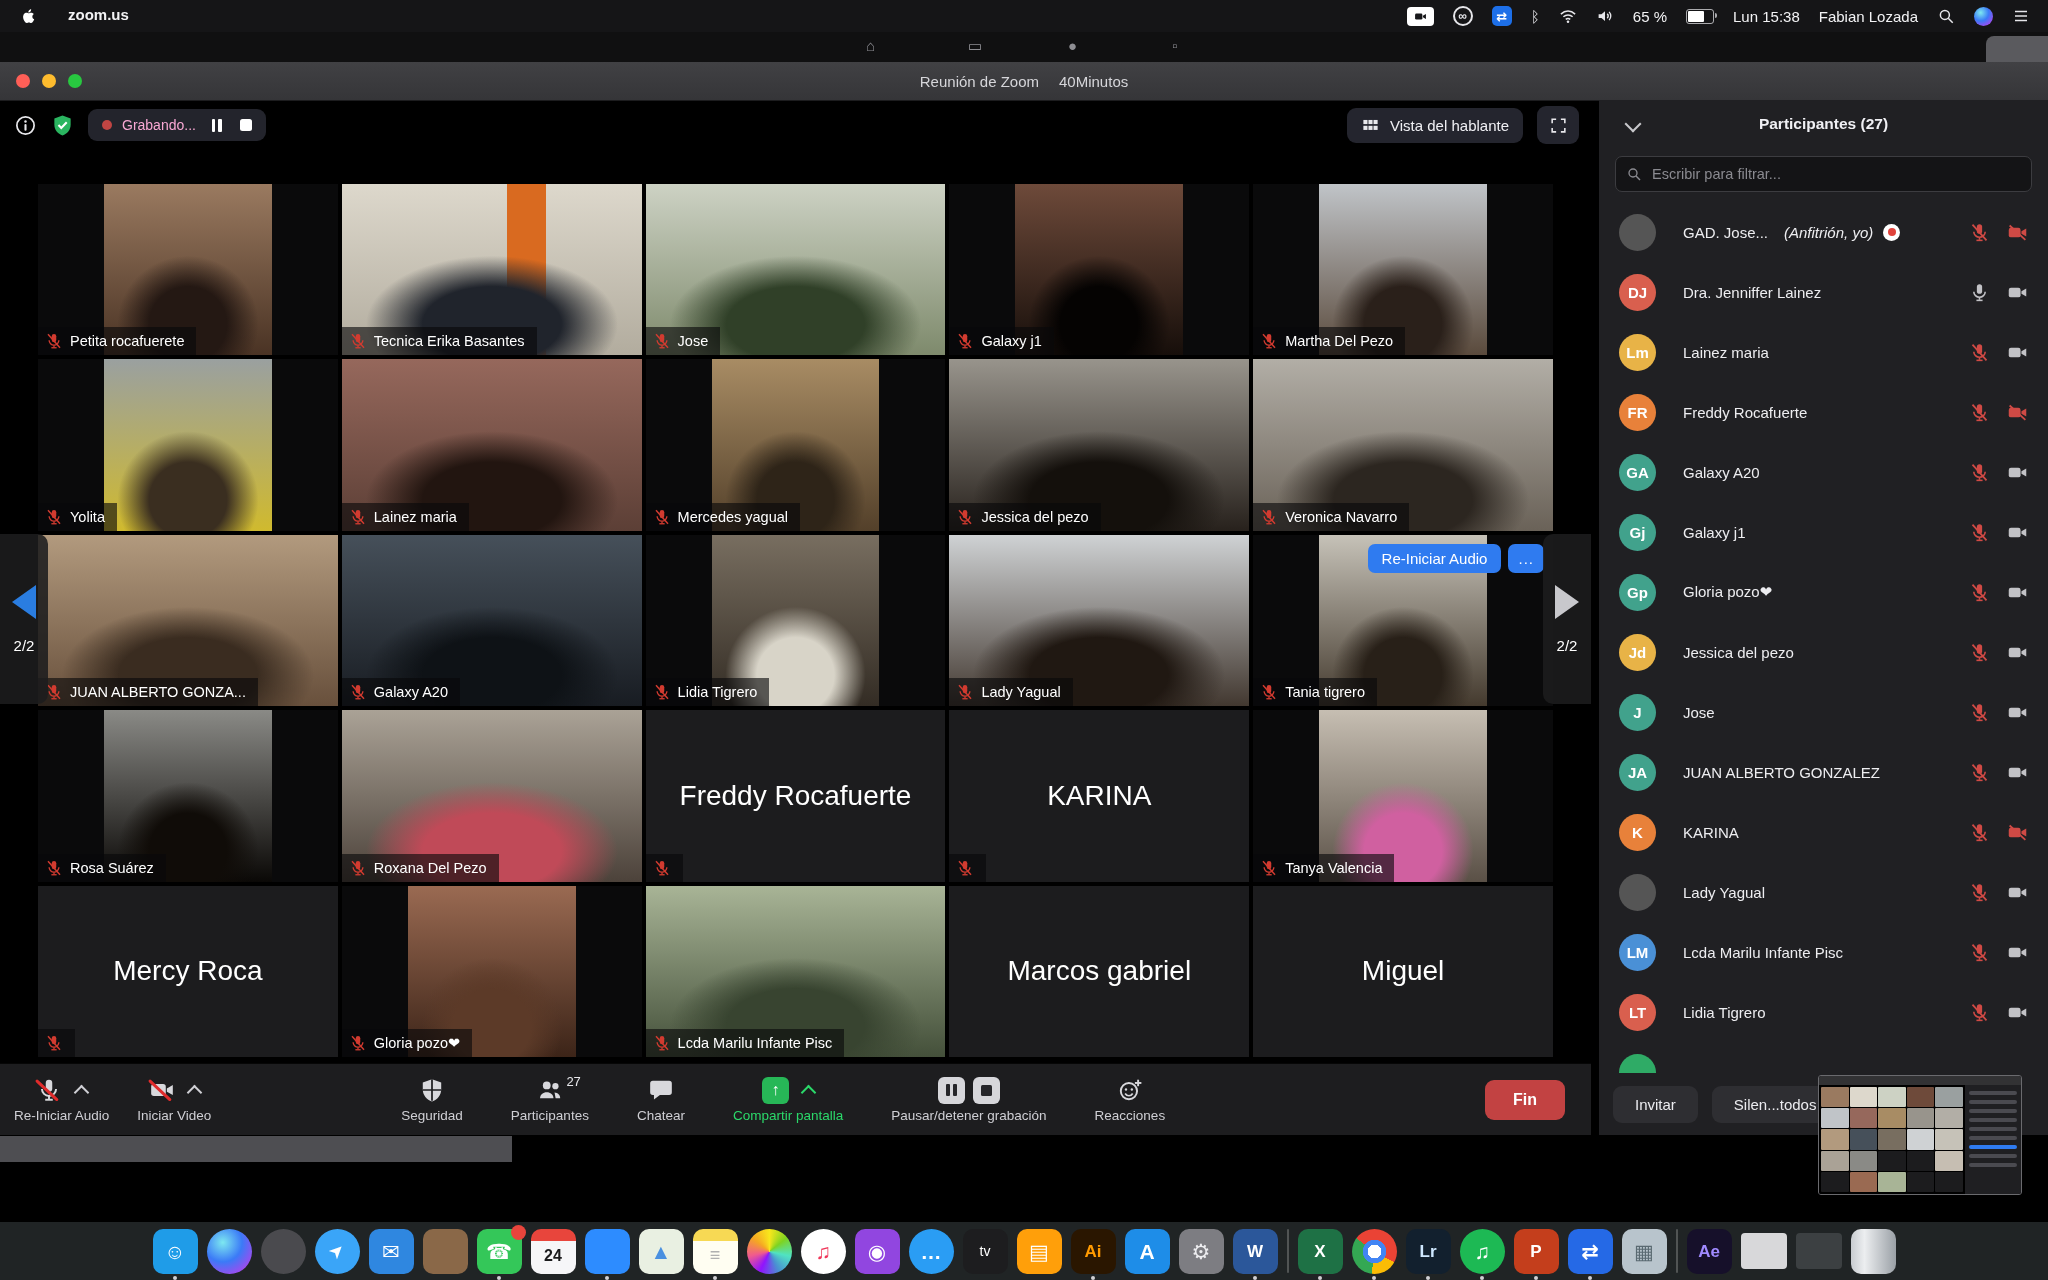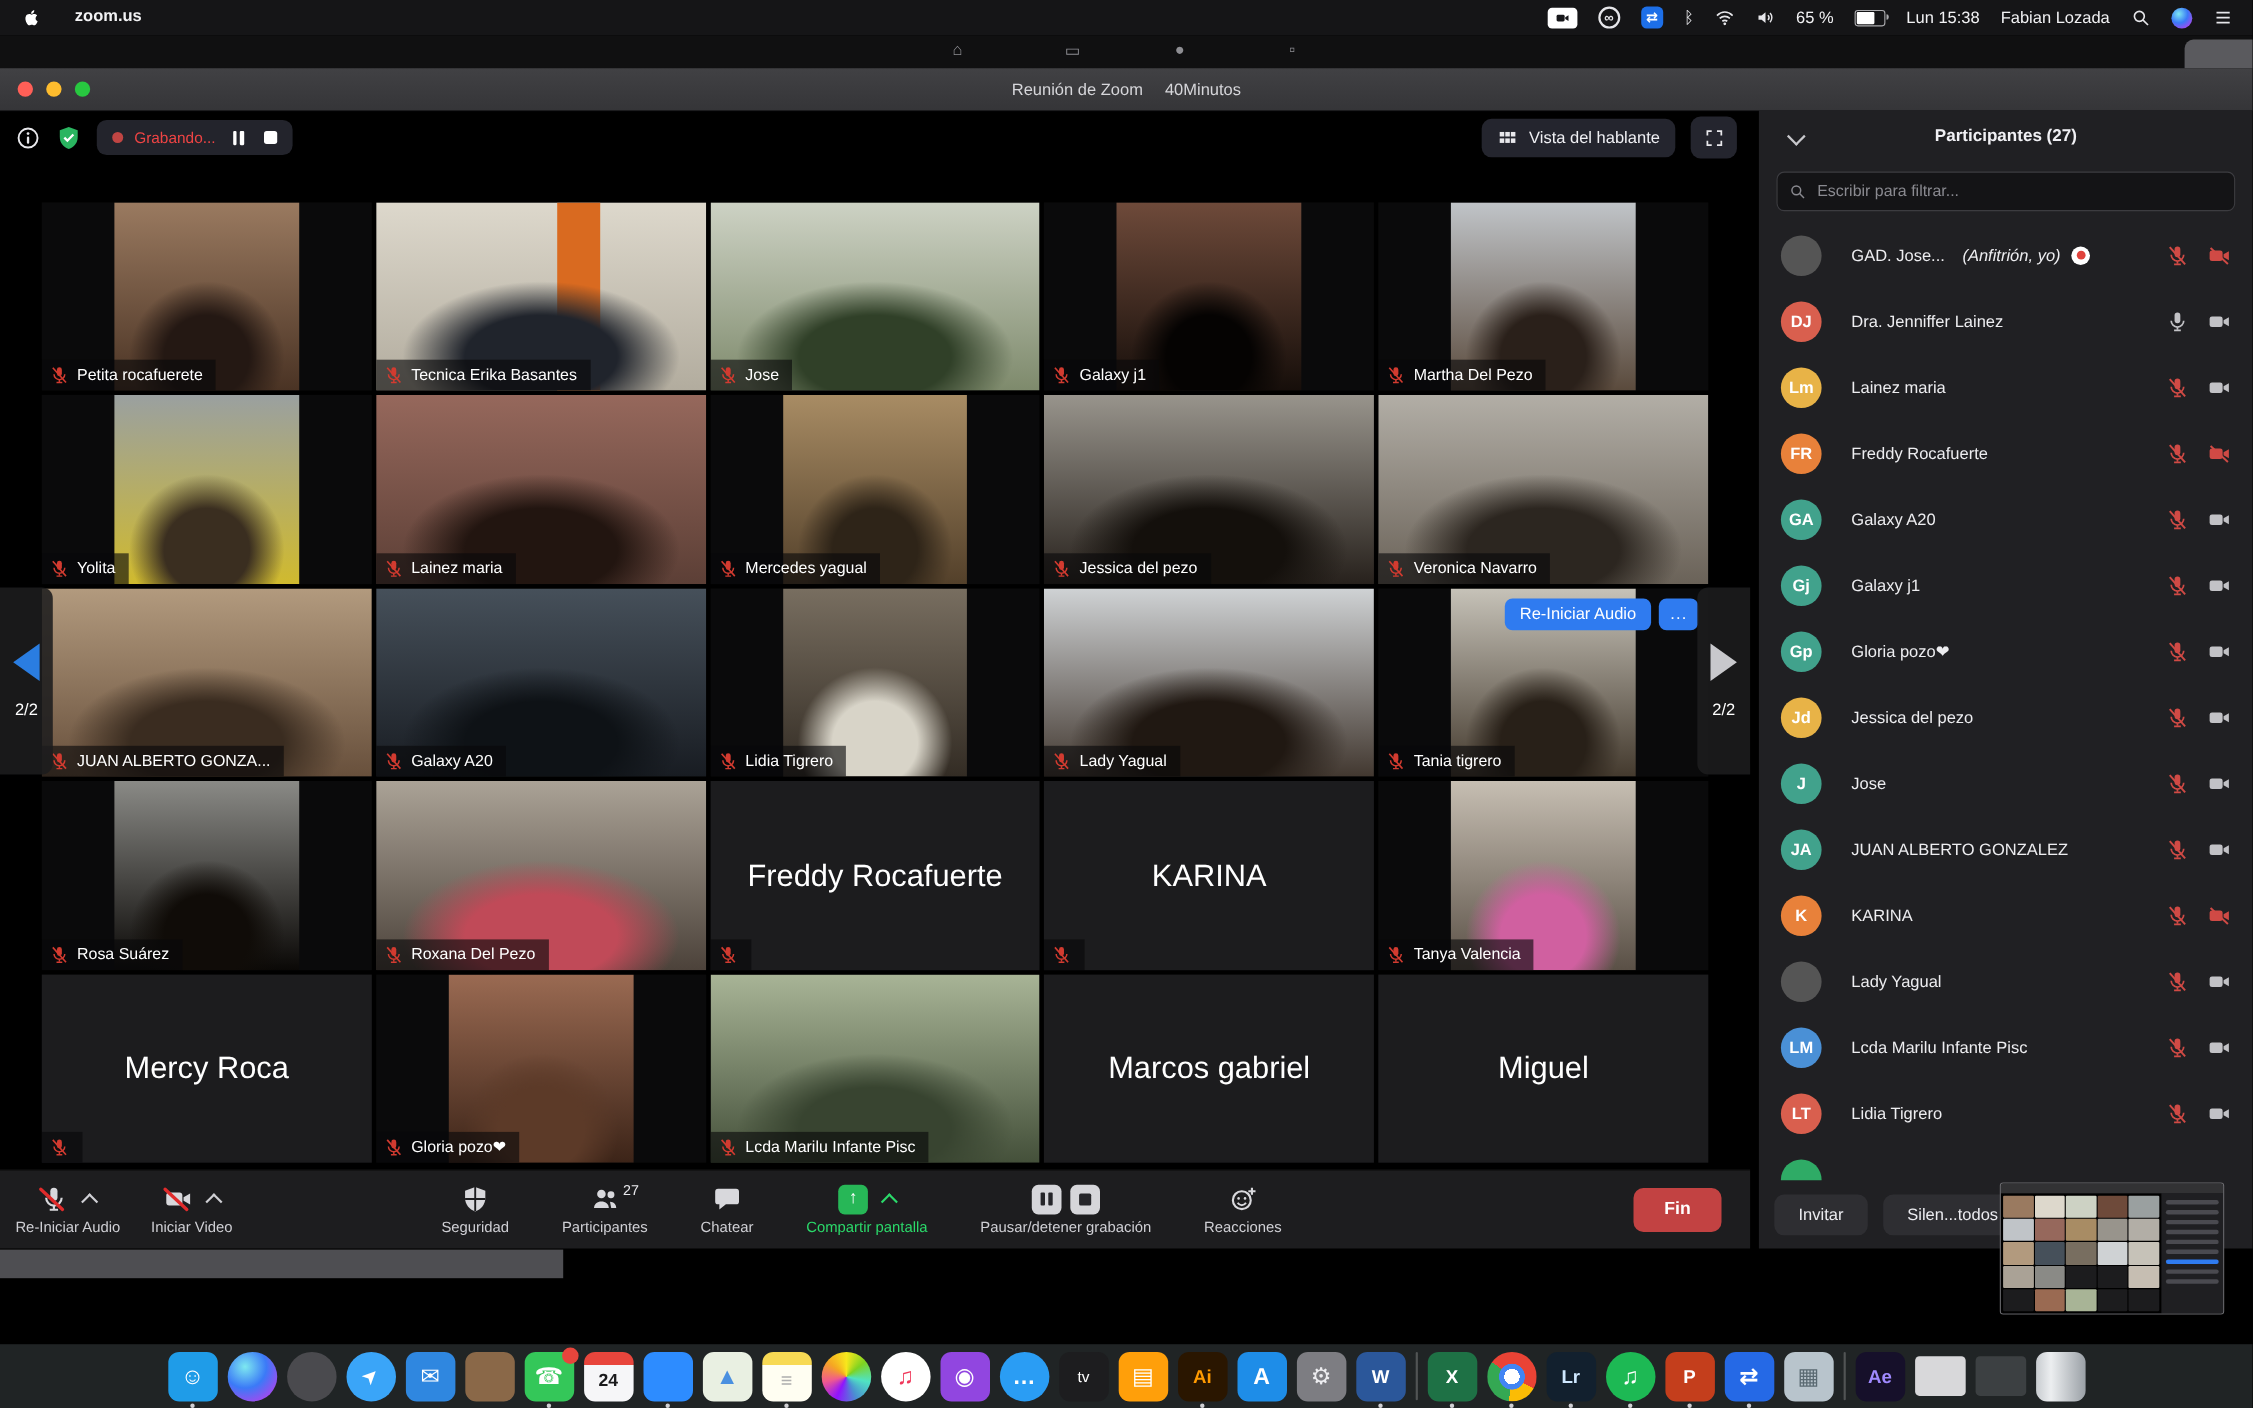--- a/index.html
+++ b/index.html
@@ -32,21 +32,21 @@
 
   
   .titlebar{position:absolute;top:62px;left:0;right:0;height:38px;background:linear-gradient(#414144,#353538);border-bottom:1px solid #1c1c1e;display:flex;align-items:center;justify-content:center;font-size:15px;color:#d6d6da;}
   .tl{position:absolute;left:16px;top:12px;display:flex;gap:12px;}
   .tl i{width:14px;height:14px;border-radius:50%;}
   .tbadge{margin-left:20px;}
 
   
   .topbar{position:absolute;top:104px;left:14px;width:1565px;height:42px;display:flex;align-items:center;gap:14px;}
   .tic{width:23px;height:23px;color:#e8e8ec;}
-  .recpill{display:flex;align-items:center;gap:10px;background:#23242c;border-radius:9px;padding:8px 14px;font-size:14px;color:#ef4444;}
+  .recpill{display:flex;align-items:center;gap:10px;background:#23242c;border-radius:9px;padding:8px 14px;font-size:14px;color:#f9a8d4;}
   .recdot{width:10px;height:10px;border-radius:50%;background:#c04543;}
   .ppause{display:flex;gap:3px;margin-left:6px;}
   .ppause i{width:3.5px;height:13px;background:#fff;border-radius:1px;}
   .pstop{width:12px;height:12px;background:#fff;border-radius:2.5px;margin-left:8px;}
   .viewbtn{margin-left:auto;display:flex;align-items:center;gap:10px;background:#24252e;border-radius:9px;padding:8px 14px;font-size:15px;color:#f0f0f4;border:none;font-family:inherit;}
   .fsbtn{background:#24252e;border:none;border-radius:9px;width:42px;height:38px;display:flex;align-items:center;justify-content:center;color:#e8e8ec;}
 
   
   .grid{position:absolute;left:38px;top:184px;width:1515px;height:873px;display:grid;grid-template-columns:repeat(5,1fr);grid-template-rows:repeat(5,1fr);gap:4px;}
   .tile{position:relative;overflow:hidden;background:#0a0a0b;}

